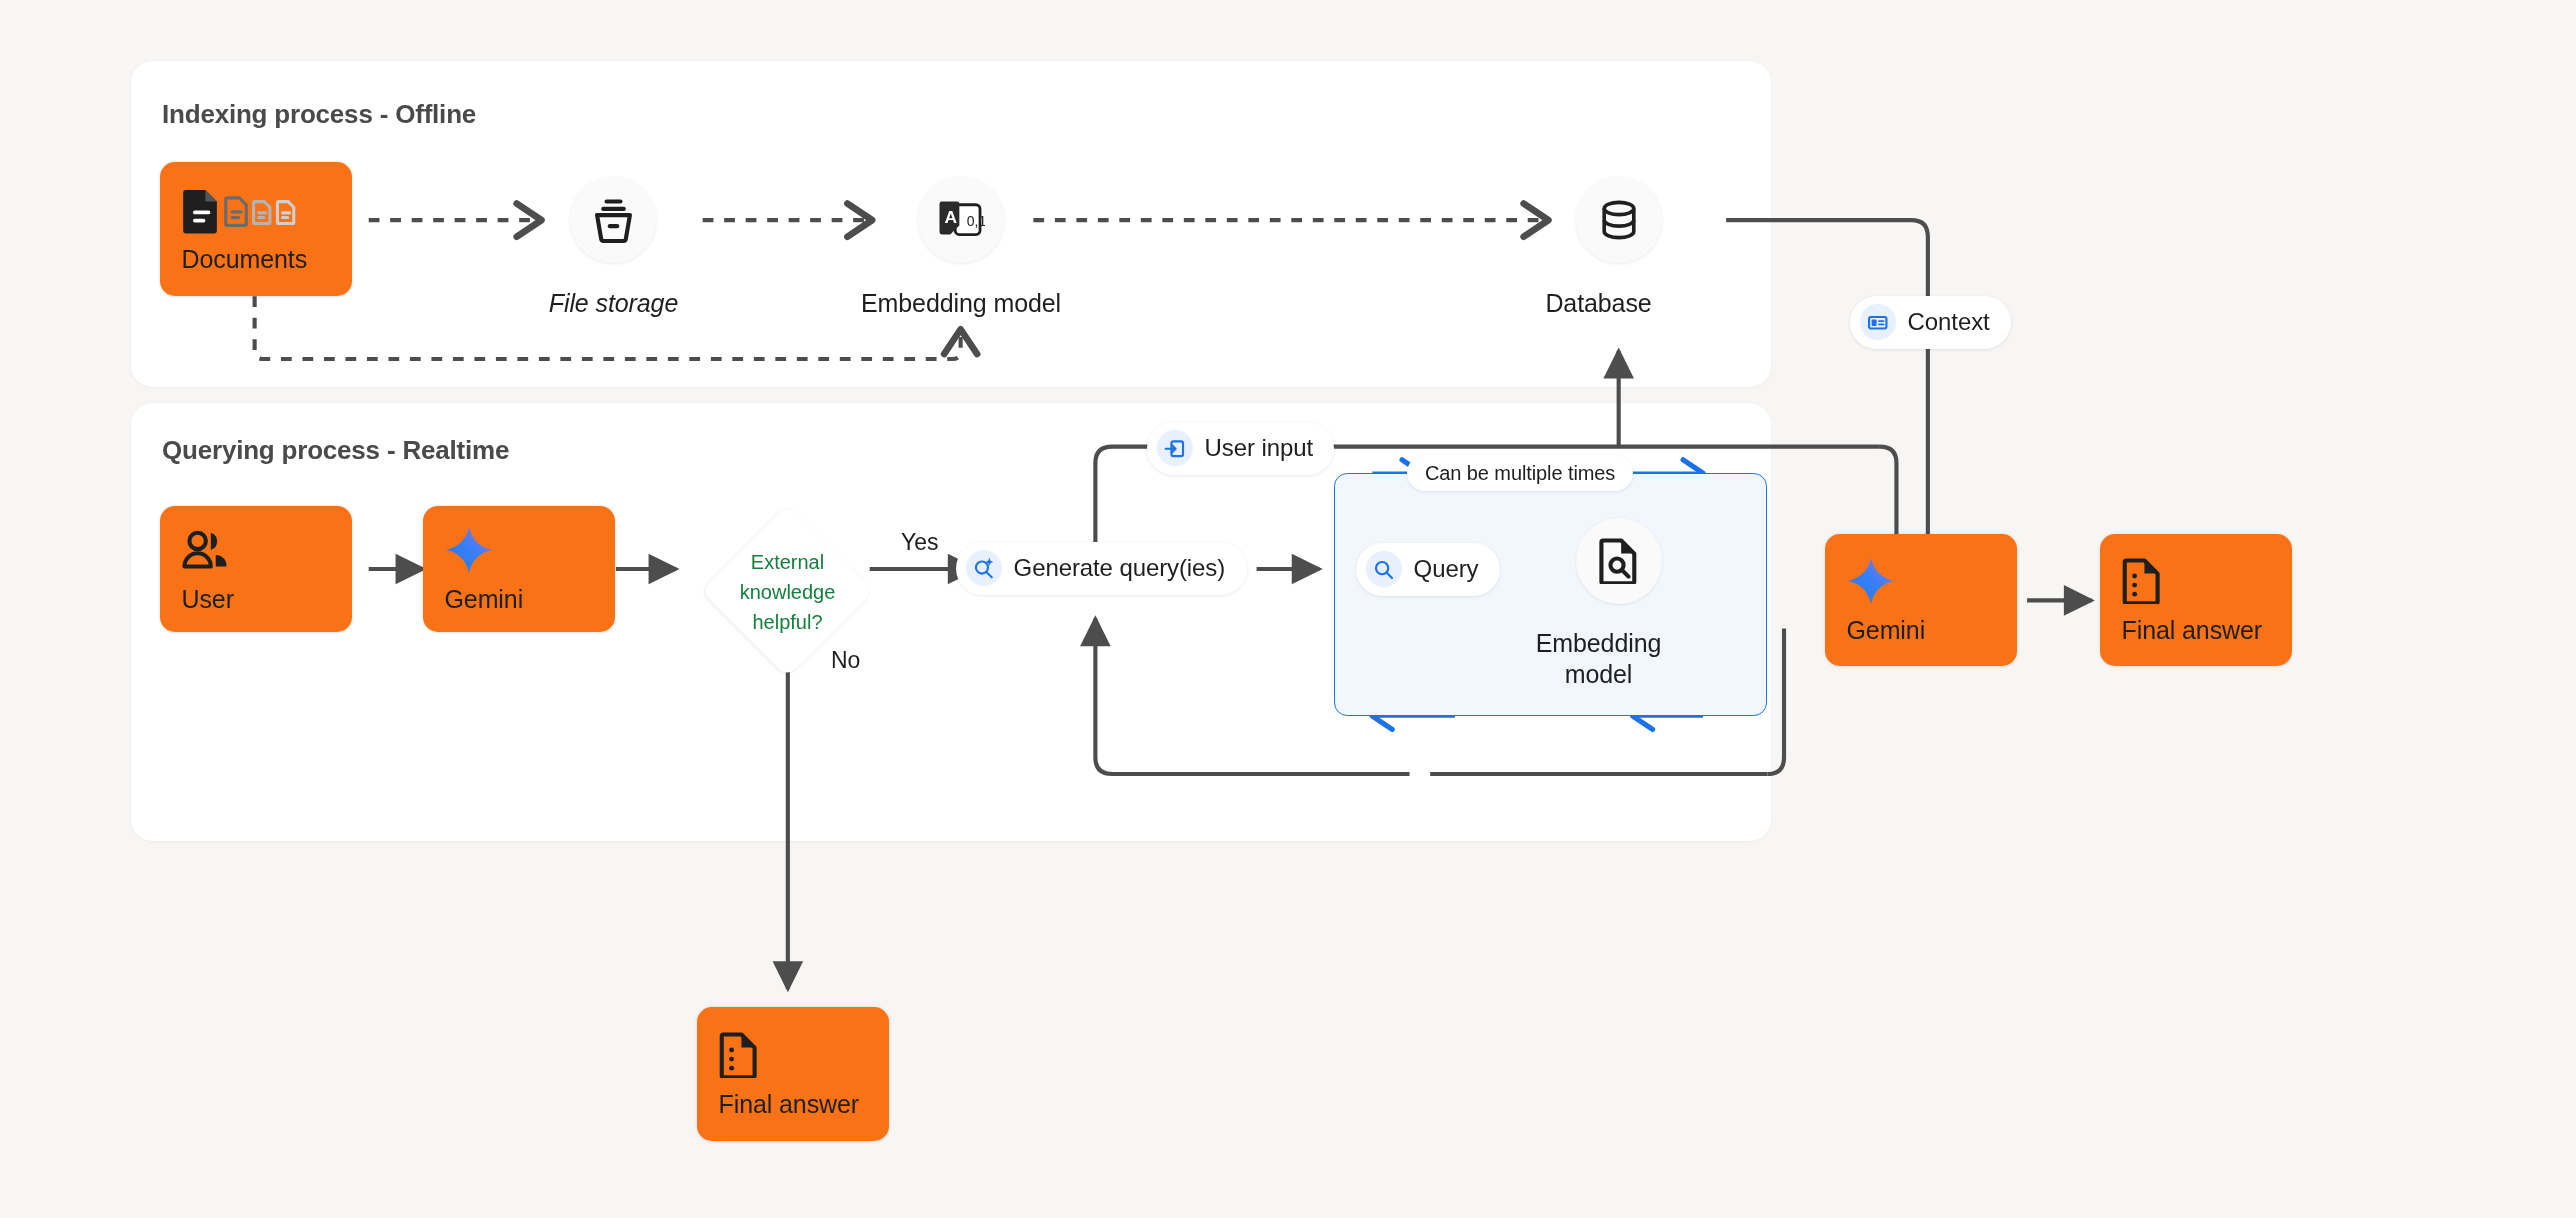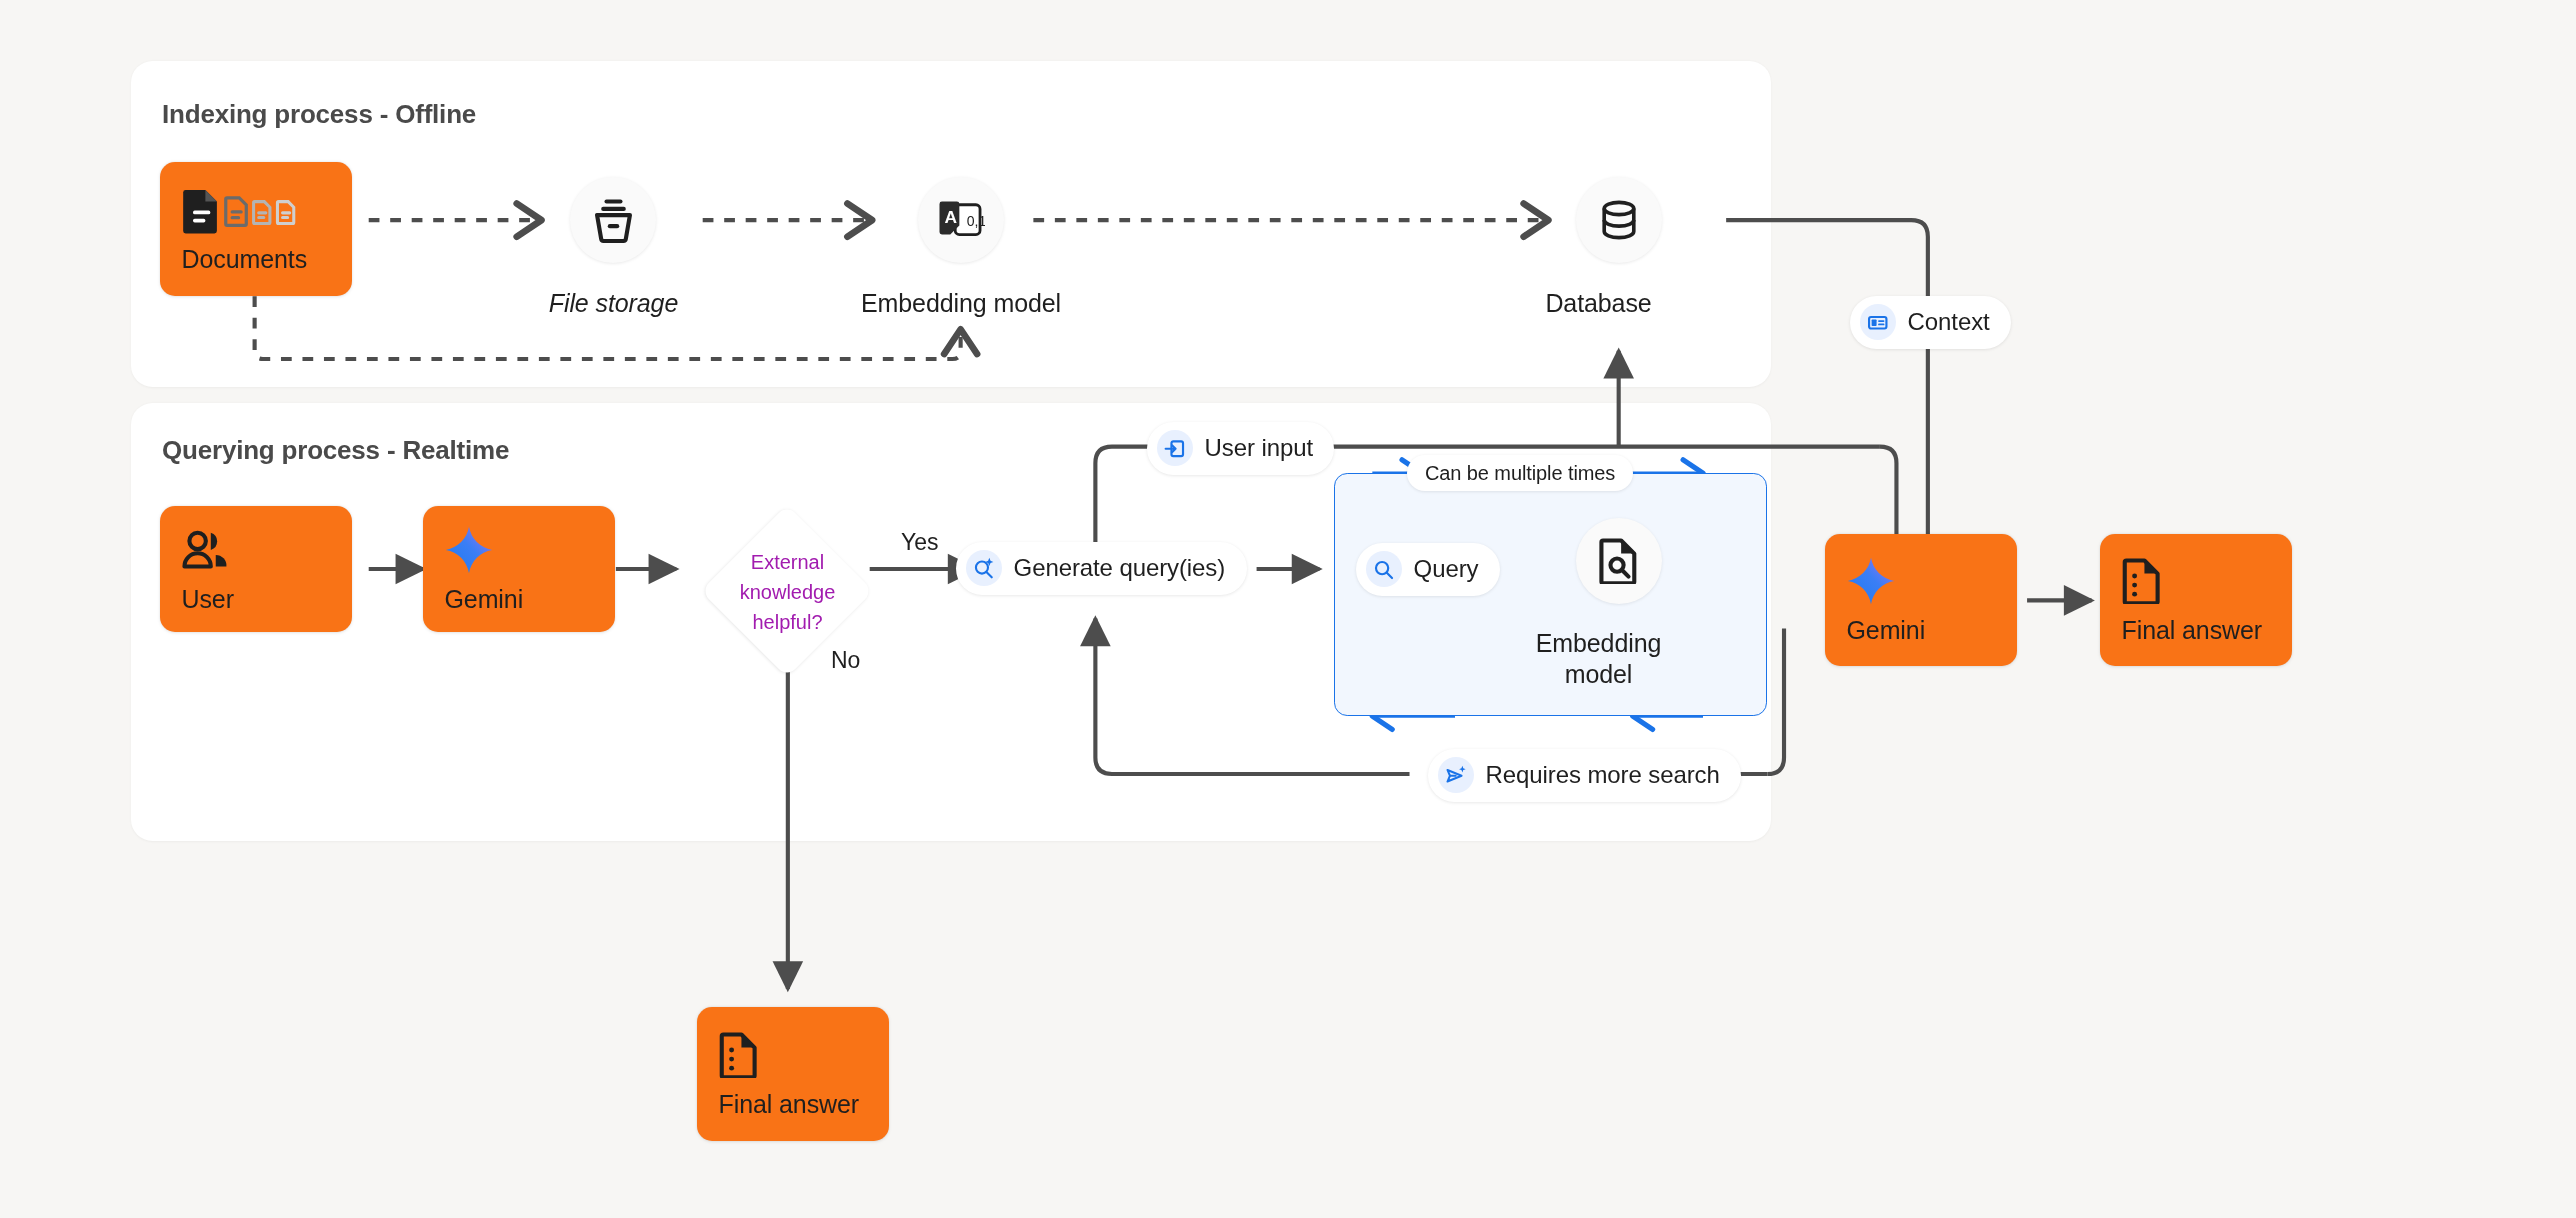--- a/index.html
+++ b/index.html
@@ -69,21 +69,21 @@
     position:absolute;left:709px;top:513px;width:157px;height:157px;
   }
   #node-decision .dshape{
     position:absolute;left:17.4px;top:17.4px;width:122px;height:122px;
     background:#fff;transform:rotate(45deg);border-radius:11.6px;
     box-shadow:0 0.8px 3.3px rgba(0,0,0,.10);
   }
   #node-decision .dtext{
     position:absolute;left:0;top:0;width:157px;height:157px;
     display:flex;align-items:center;justify-content:center;
-    font-size:20px;color:#a21caf;text-align:center;line-height:1.5;
+    font-size:20px;color:#15803d;text-align:center;line-height:1.5;
   }
 
   
   .pill{
     position:absolute;
     background:#fff;border-radius:826px;
     box-shadow:0 0.8px 3.3px rgba(0,0,0,.10);
     display:flex;align-items:center;gap:11.6px;
     padding:8.3px 21.5px 8.3px 10px;
     white-space:nowrap;
@@ -299,30 +299,20 @@
       <path d="M28,3 l16,16 h-16 z" fill="#1f1f1f"></path>
       <circle cx="23" cy="33" r="8" fill="none" stroke="#1f1f1f" stroke-width="5"></circle>
       <path d="M29,39 L37,47" stroke="#1f1f1f" stroke-width="5" stroke-linecap="round"></path>
     </svg>
   </div>
   <div class="circ-cap" style="left:1526px;top:628px;width:145px;">
     <div>Embedding</div>
     <div>model</div>
   </div>
 
-  <div class="pill" style="left:1428px;top:749px;">
-    <span class="pico">
-      <svg width="21.5" height="21.5" viewBox="0 0 26 26">
-        <path d="M3,6 L20,13 L3,20 L6,13 Z" fill="none" stroke="#1a73e8" stroke-width="2.4" stroke-linejoin="round"></path>
-        <path d="M6.5,13 L13,13" stroke="#1a73e8" stroke-width="2.2" stroke-linecap="round"></path>
-        <path d="M21,1 l1.1,2.8 L25,5 l-2.9,1.1 L21,9 l-1.1,-2.9 L17,5 l2.9,-1.2 Z" fill="#1a73e8"></path>
-      </svg>
-    </span>
-    <span class="ptxt">Requires more search</span>
-  </div>
 
   <div class="pill" style="left:1147px;top:422px;">
     <span class="pico">
       <svg width="21.5" height="21.5" viewBox="0 0 26 26">
         <rect x="9" y="4" width="14" height="18" rx="2.2" fill="none" stroke="#1a73e8" stroke-width="2.6"></rect>
         <path d="M2,13 L14,13 M10,9 L14,13 L10,17" fill="none" stroke="#1a73e8" stroke-width="2.6" stroke-linecap="round" stroke-linejoin="round"></path>
       </svg>
     </span>
     <span class="ptxt">User input</span>
   </div>

